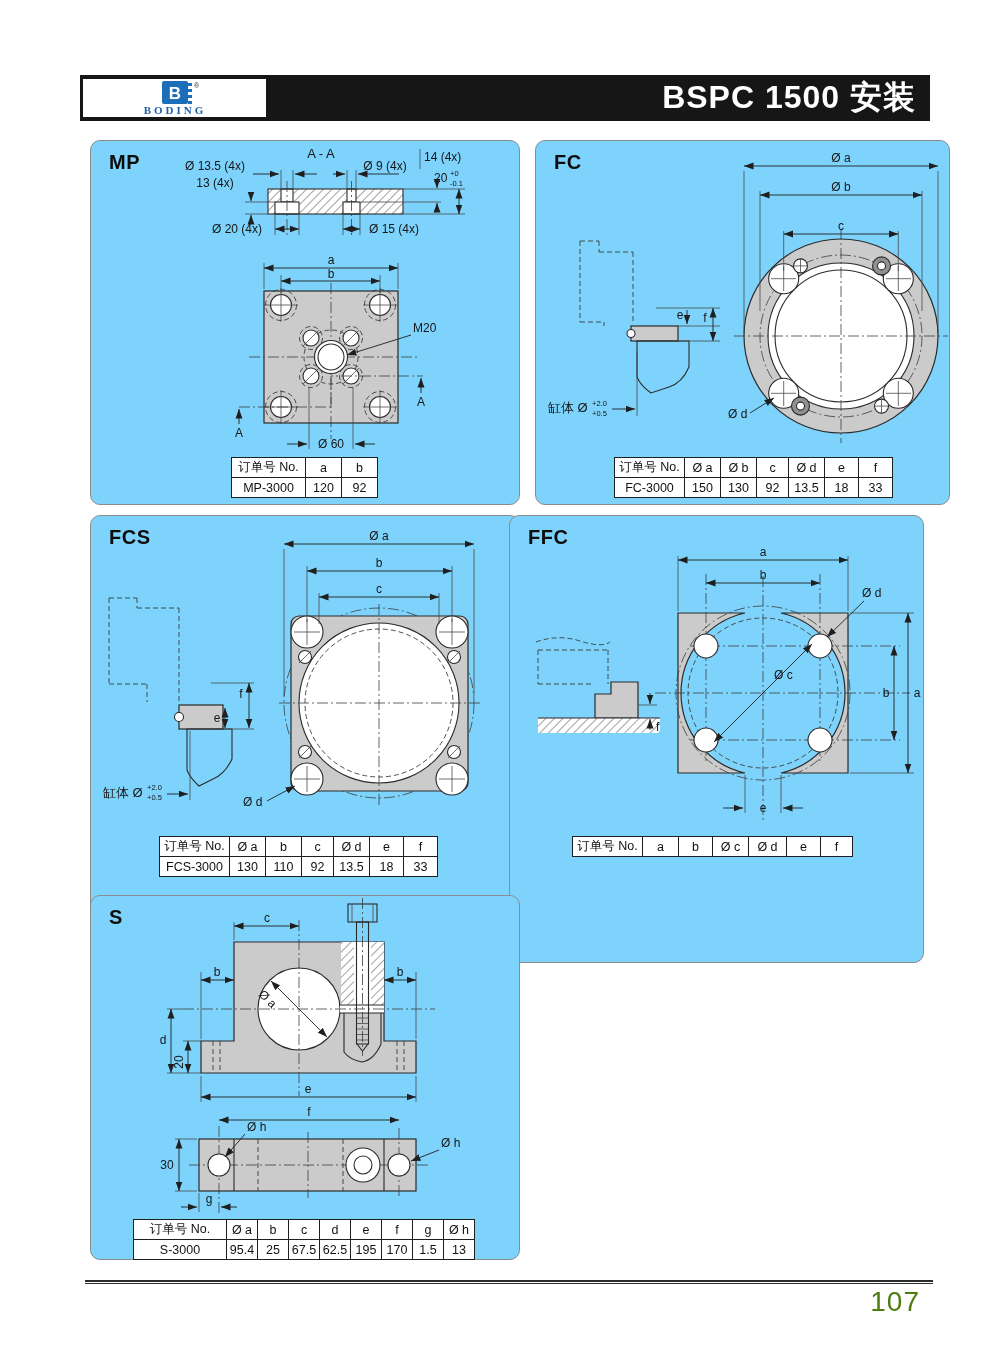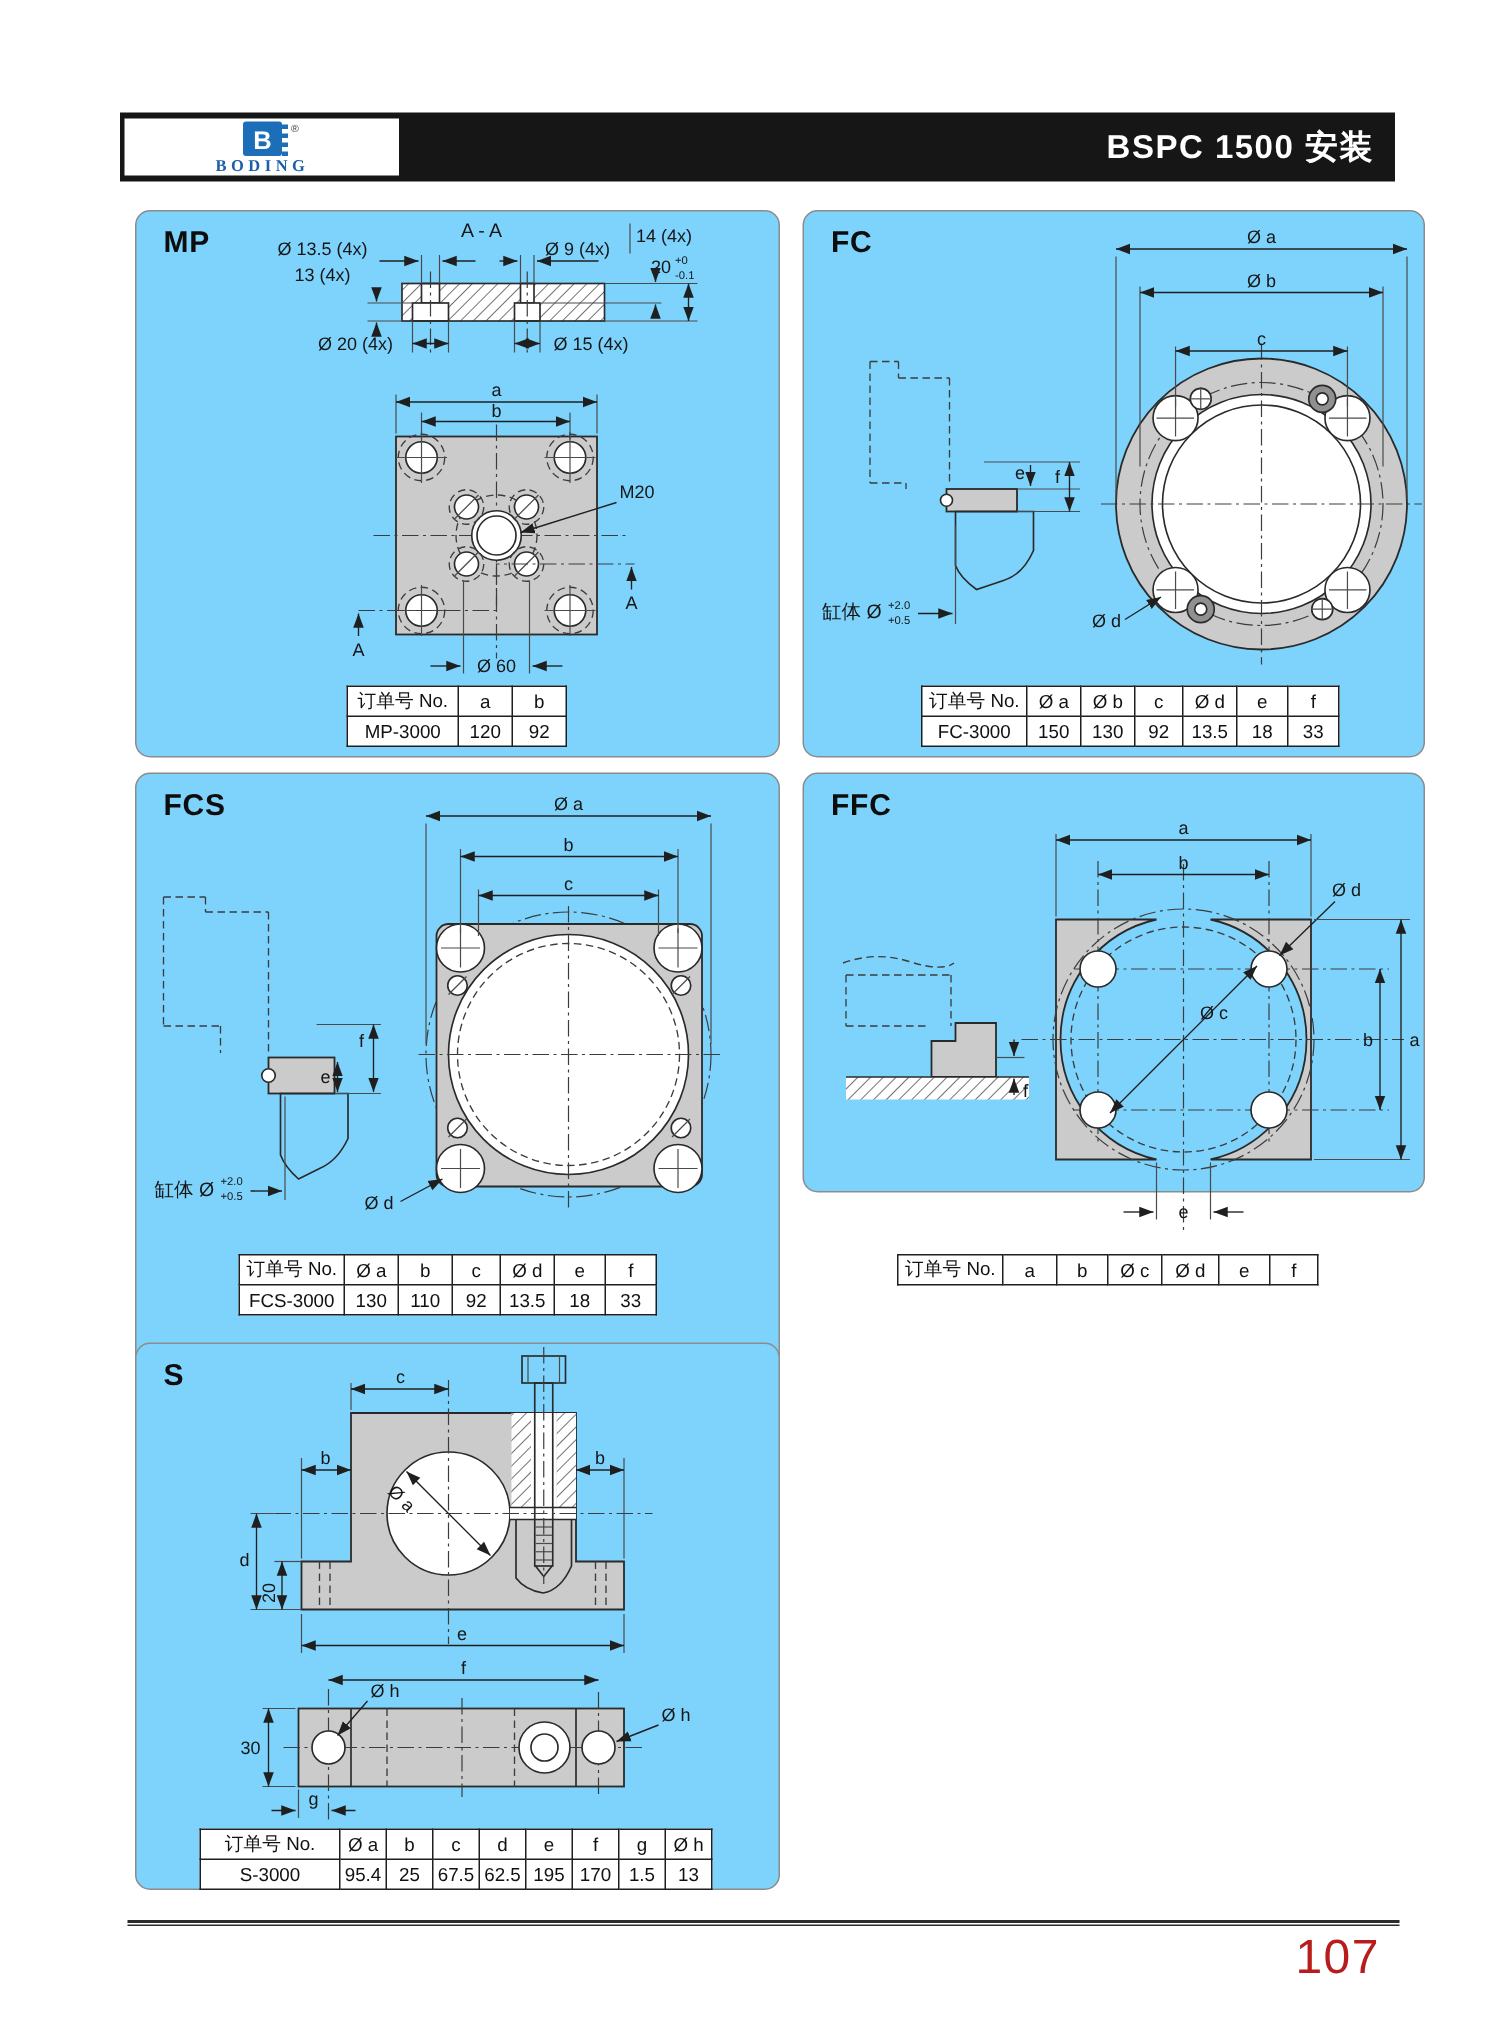--- a/index.html
+++ b/index.html
@@ -1,38 +1,38 @@
 <!DOCTYPE html>
 <html><head>
 <meta charset="utf-8">
 <style>
   *{margin:0;padding:0;box-sizing:border-box}
   html,body{background:#fff}
   body{width:1000px;height:1357px;position:relative;font-family:"Liberation Sans",sans-serif;color:#111;overflow:hidden}
   .hdr{position:absolute;left:80px;top:75px;width:850px;height:46px;background:#161616}
   .logo-box{position:absolute;left:3px;top:4px;width:183px;height:38px;background:#fff;display:flex;align-items:center;justify-content:center}
-  .hdr-title{position:absolute;right:14px;top:0;height:46px;display:flex;align-items:center;color:#fff;font-size:22px;font-weight:bold;letter-spacing:1px}
+  .hdr-title{position:absolute;right:14px;top:0;height:46px;display:flex;align-items:center;color:#fff;font-size:32px;font-weight:bold;letter-spacing:1px}
   .panel{position:absolute;border:1.3px solid #8c8c8c;border-radius:10px;background:#7dd3fc}
   .panel svg.draw{position:absolute;left:0;top:0}
   .ptitle{position:absolute;left:18px;top:10px;font-size:20px;font-weight:bold;color:#0d0d0d;letter-spacing:.5px}
   .spec{position:absolute;border-collapse:collapse;table-layout:fixed;background:#fff}
   .spec td{border:1.3px solid #1f1f1f;text-align:center;font-size:12.5px;height:20px;padding:0 2px;white-space:nowrap;color:#111}
   svg text{font-family:"Liberation Sans",sans-serif;font-size:12px;fill:#161616}
   svg text.t13{font-size:13px}
   svg text.t8{font-size:7.5px}
   svg text.ta{text-anchor:middle}
   .ln{stroke:#2a2a2a;stroke-width:1.1;fill:none}
   .thin{stroke:#4a4a4a;stroke-width:.8;fill:none}
   .cl{stroke:#3c3c3c;stroke-width:.8;fill:none;stroke-dasharray:11 3 2 3}
   .dsh{stroke:#3c3c3c;stroke-width:.9;fill:none;stroke-dasharray:5 3}
   .dim{stroke:#1f1f1f;stroke-width:.9;fill:none}
   .metal{fill:#cbcbcb;stroke:#2a2a2a;stroke-width:1.2}
   .hole{fill:#fff;stroke:#2a2a2a;stroke-width:1.1}
   .footline{position:absolute;left:85px;top:1280px;width:848px;height:4px;border-top:2px solid #2b2b2b;border-bottom:1px solid #2b2b2b}
-  .pagenum{position:absolute;right:80px;top:1286px;font-size:32px;color:#b91c1c;letter-spacing:1px}
+  .pagenum{position:absolute;right:80px;top:1286px;font-size:28px;color:#4d7c0f;letter-spacing:1px}
   .logo-svg{display:block}
 </style>
 </head>
 <body>
 
 <svg width="0" height="0" style="position:absolute" aria-hidden="true">
   <defs>
     <marker id="arr" viewBox="0 0 10 8" refX="9.5" refY="4" markerWidth="10" markerHeight="8" markerUnits="userSpaceOnUse" orient="auto-start-reverse">
       <path d="M0,0.5 L9.5,4 L0,7.5 Z" fill="#1f1f1f"></path>
     </marker>
@@ -384,21 +384,21 @@
         <td>110</td>
         <td>92</td>
         <td>13.5</td>
         <td>18</td>
         <td>33</td>
       </tr>
     </tbody>
   </table>
 </div>
 
-<div class="panel" style="left:535px;top:515px;width:415px;height:280px">
+<div class="panel" style="left:509px;top:515px;width:415px;height:448px">
   <div class="ptitle">FFC</div>
   <svg class="draw" width="415" height="370" viewBox="0 0 415 370">
     <g>
       <path d="M26,126 Q48,118 70,125 T100,126" class="dsh"></path>
       <path d="M28,134 H98 M28,134 V168 M98,134 V168 M28,168 H84" class="dsh"></path>
       <path d="M85,178 H101 V166 H128 V202 H85 Z" class="metal"></path>
       <rect x="28" y="202" width="122" height="15" fill="url(#hatch)"></rect>
       <line x1="28" y1="202" x2="150" y2="202" class="ln"></line>
       <line x1="128" y1="189" x2="147" y2="189" class="thin"></line>
       <line x1="140" y1="177" x2="140" y2="188" class="dim" marker-end="url(#arr)"></line>

